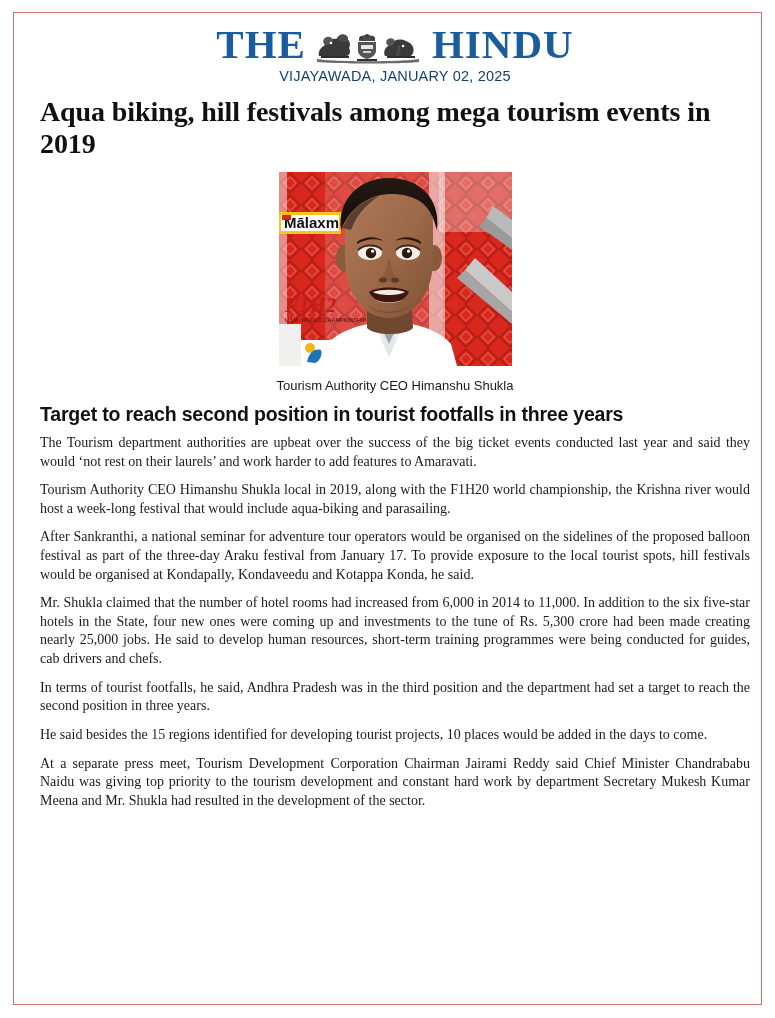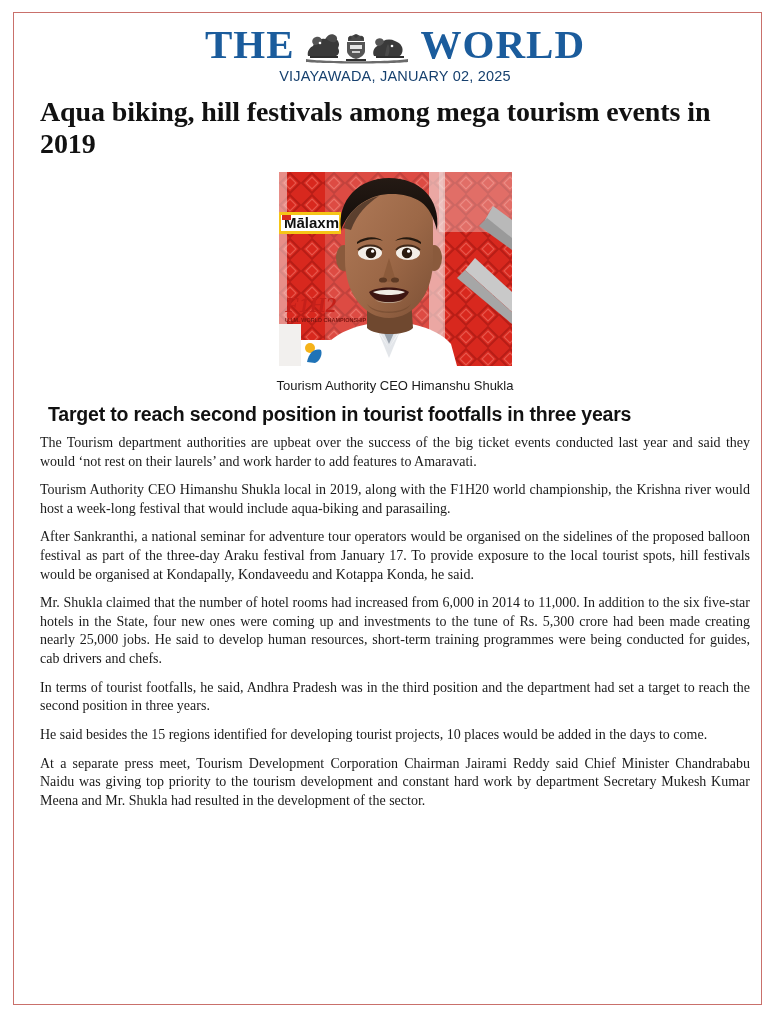--- a/index.html
+++ b/index.html
@@ -110,21 +110,21 @@
     color: #1a1a1a;
     margin-top: 4px;
   }
 
   
   .subhead {
     font-family: "Liberation Sans", "DejaVu Sans", sans-serif;
     font-weight: 700;
     font-size: 19.5px;
     color: #111111;
-    margin: 10px 0 0 8px;
+    margin: 10px 0 0 0;
     letter-spacing: -0.2px;
   }
 
   
   .body-text { margin-top: 8px; }
   .para {
     font-family: "Liberation Serif", "DejaVu Serif", serif;
     font-size: 14px;
     line-height: 1.33;
     text-align: justify;
@@ -167,21 +167,21 @@
             <path d="M72 31 C70 27 72 22 77 20 C80 15 87 13 93 16 C99 18 102 23 100 28 C99 31 96 32 93 32 Z"></path>
             <path d="M76 21 C73 20 72 16 75 14 C78 12 82 14 82 17 C81 19 79 21 76 21 Z" fill="#555"></path>
             <path d="M86 19 C88 22 88 27 86 31 C85 32 83 32 83 30 C84 26 84 22 86 19 Z" fill="#4a4a4a"></path>
             <circle cx="90" cy="21" r="1.3" fill="#fff"></circle>
             <path d="M74 31 L102 31 L102 33 L74 33 Z" fill="#2e2e2e"></path>
 
             <path d="M4 34 C20 37 90 37 106 34 L106 37 C90 39 20 39 4 37 Z" fill="#6b6b6b"></path>
           </g>
         </svg>
 
-        <span class="mh-word">WORLD</span>
+        <span class="mh-word">HINDU</span>
       </div>
       <div class="dateline">VIJAYAWADA, JANUARY 02, 2025</div>
     </div>
 
     <h1 class="headline">Aqua biking, hill festivals among mega tourism events in 2019</h1>
 
     <div class="photo-block">
       <div class="photo">
         <svg width="233" height="194" viewBox="0 0 233 194">
           <defs>

